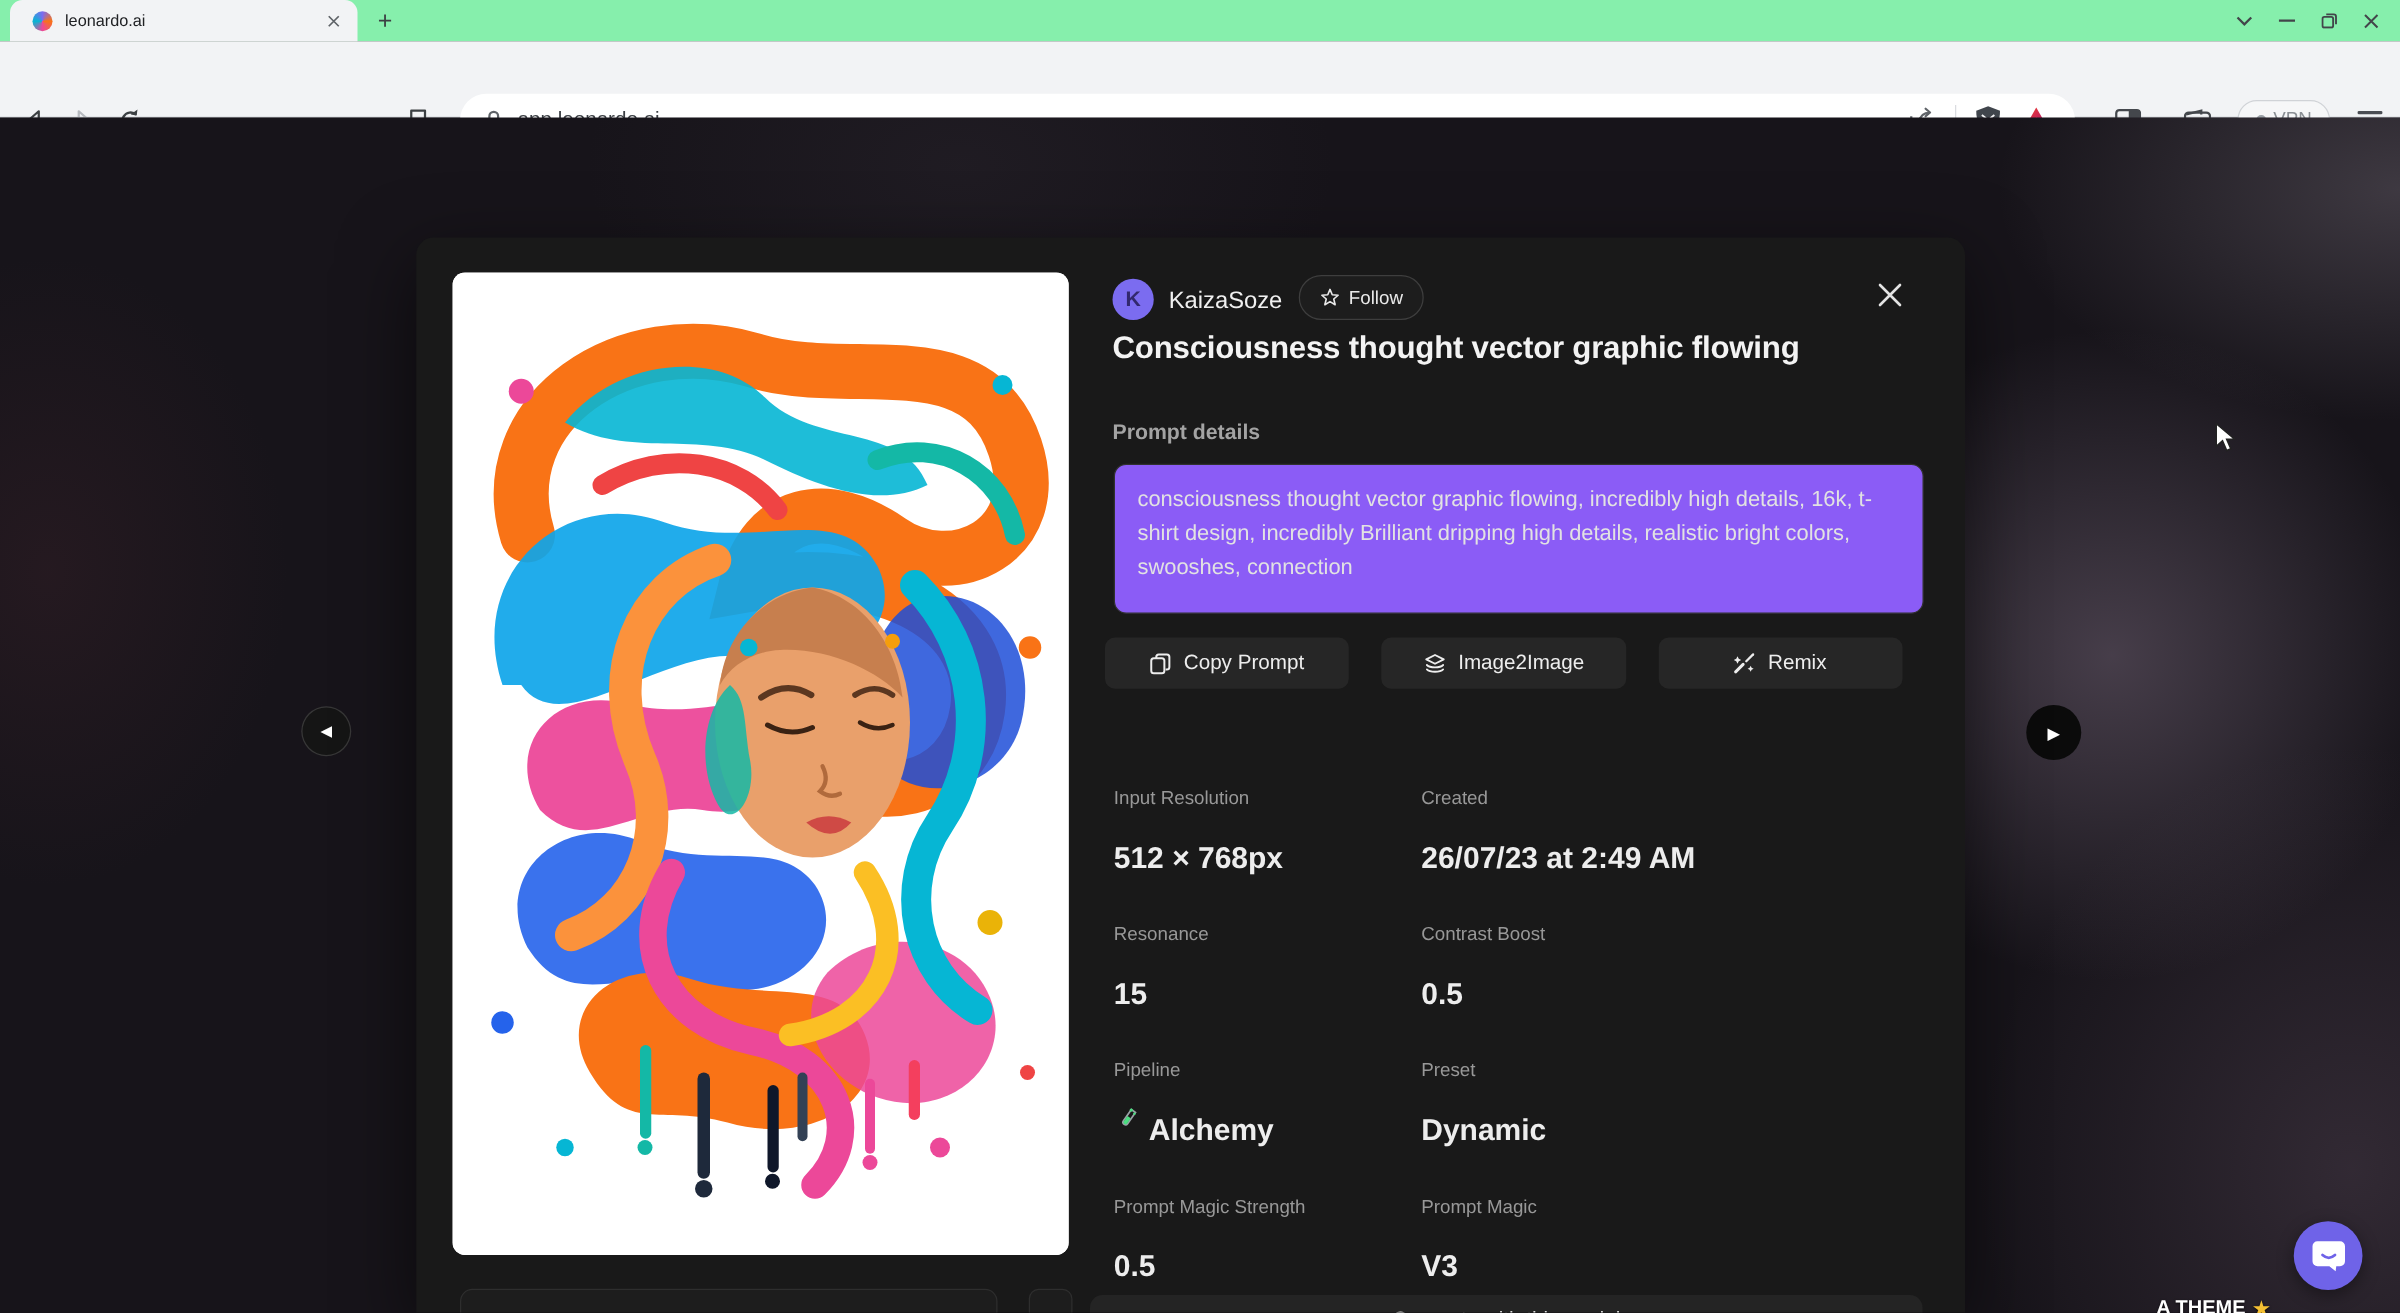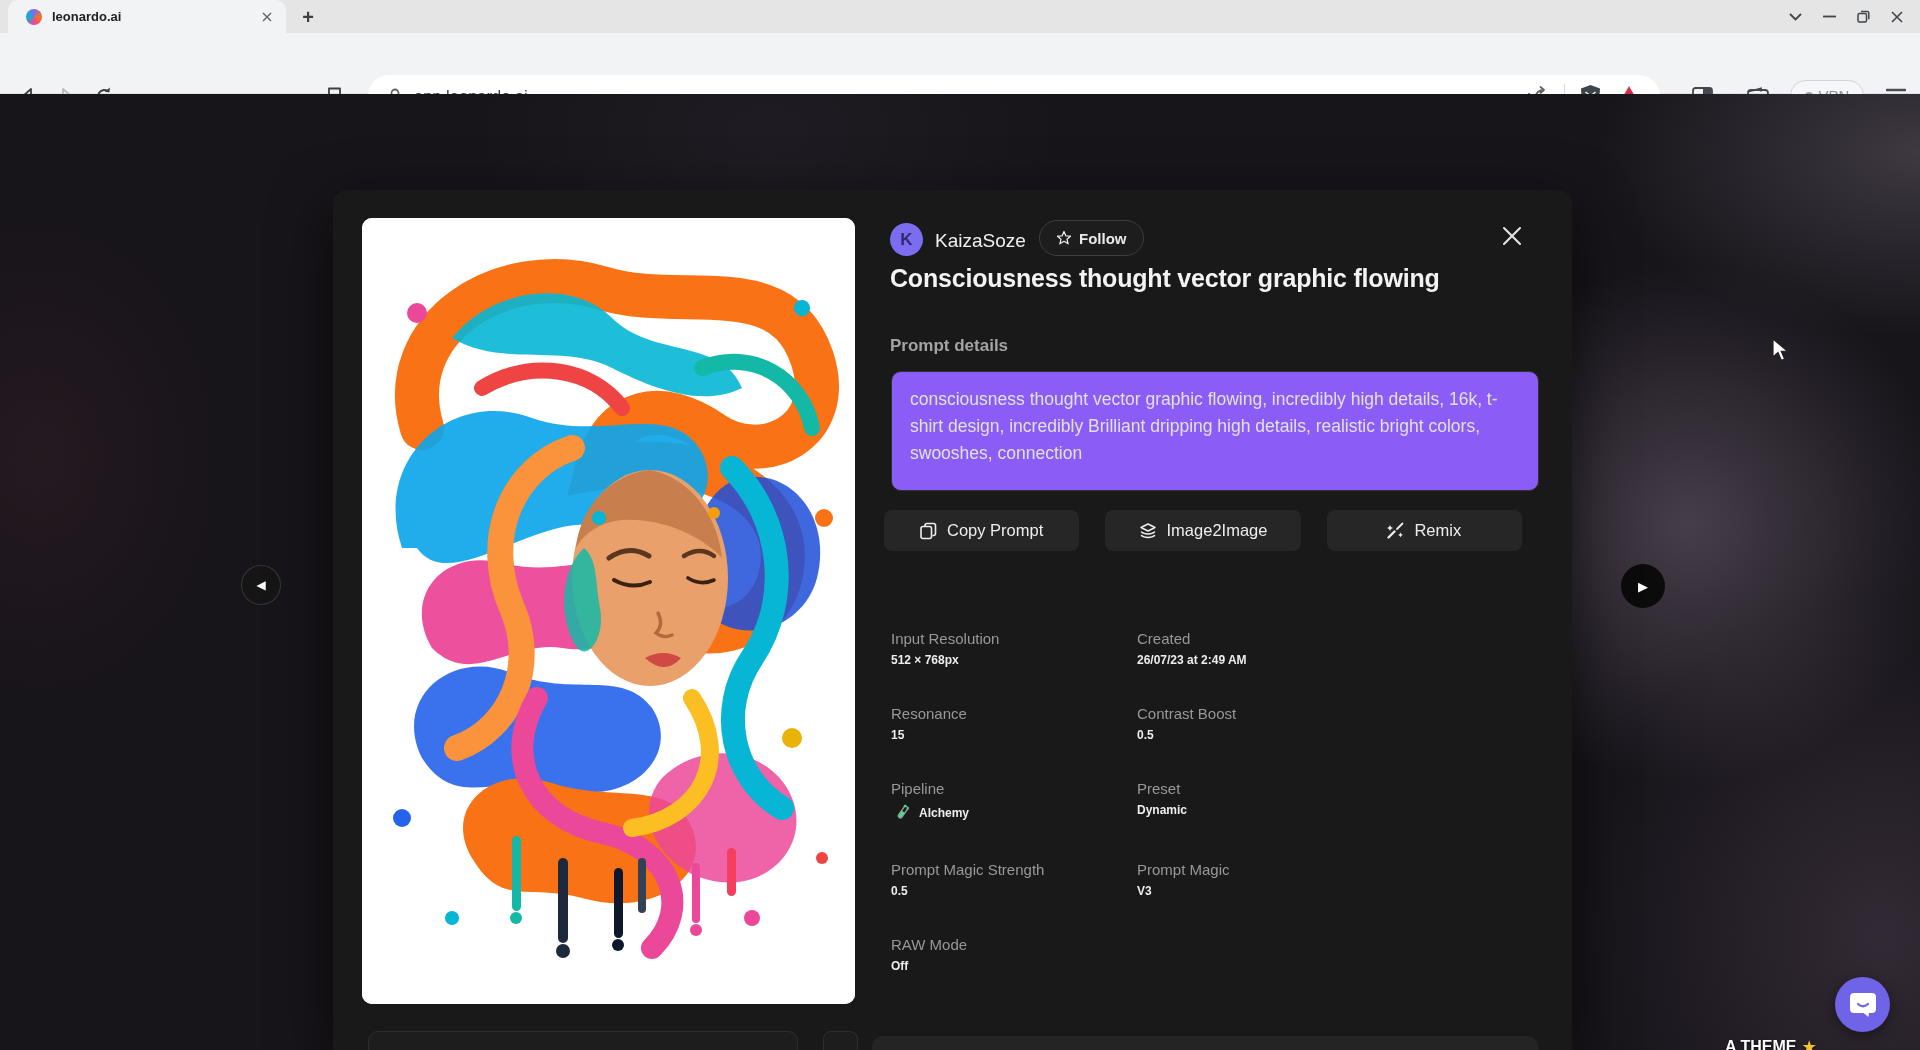--- a/index.html
+++ b/index.html
@@ -1,20 +1,20 @@
 <!DOCTYPE html>
 <html><head>
 <meta charset="utf-8">
 <style>
   * { margin:0; padding:0; box-sizing:border-box; }
   html,body { width:1920px; height:1050px; overflow:hidden; background:#161318;
               font-family:"Liberation Sans", sans-serif; }
 
   
-  .tabstrip { position:absolute; left:0; top:0; width:1920px; height:33px; background:#e5e5e5;font-weight:bold; }
+  .tabstrip { position:absolute; left:0; top:0; width:1920px; height:33px; background:#86efac; }
   .tab { position:absolute; left:8px; top:0; width:278px; height:33px; background:#f2f3f5;
          border-radius:10px 10px 0 0; display:flex; align-items:center; padding:0 10px; }
   .favicon { width:16px; height:16px; border-radius:50%; margin:0 10px 0 8px;
              background:conic-gradient(#7b6cf0,#f97316,#ec4899,#06b6d4,#7b6cf0); flex:none; }
   .tab-title { font-size:13px; color:#202124; flex:1; white-space:nowrap; overflow:hidden; }
   .tab-close { width:18px; height:18px; display:flex; align-items:center; justify-content:center;
                border-radius:50%; }
   .newtab-btn { position:absolute; left:296px; top:5px; width:24px; height:24px; display:flex;
                 align-items:center; justify-content:center; font-size:20px; color:#3c4043; }
   .wincontrols { position:absolute; right:6px; top:0; height:33px; display:flex; align-items:center; }
@@ -54,40 +54,40 @@
                  border:1px solid #2e2e2e; border-radius:10px; }
   .under-btn { position:absolute; left:490px; top:841px; width:35px; height:34px; background:#1d1d1d;
                border:1px solid #2e2e2e; border-radius:8px; }
 
   .avatar { position:absolute; left:557px; top:33px; width:33px; height:33px; border-radius:50%;
             background:#7b6cf0; display:flex; align-items:center; justify-content:center;
             font-weight:bold; font-size:17px; color:rgba(10,5,40,.65); }
   .username { position:absolute; left:602px; top:40px; font-size:19px; font-weight:normal; color:#f0f0f0; }
   .follow-btn { position:absolute; left:706px; top:30px; height:36px; padding:16px 16px; display:flex;
                 align-items:center; gap:7px; border:1px solid #3e3e3e; border-radius:20px; background:#1d1d1d;
-                color:#e9e9e9; font-size:15px;font-weight:bold; }
+                color:#e9e9e9; font-size:15px; }
   .modal-close { position:absolute; left:1166px; top:33px; width:26px; height:26px; display:flex;
                  align-items:center; justify-content:center; }
 
   .modal-title { position:absolute; left:557px; top:74px; font-size:25px; font-weight:bold;
                  color:#f3f3f3; letter-spacing:-.2px; }
   .prompt-heading { position:absolute; left:557px; top:146px; font-size:17px; font-weight:bold; color:#a3a3a3; }
   .prompt-box { position:absolute; left:558px; top:181px; width:648px; height:120px; background:#8b5cf6;
                 border:1px solid #303030; border-radius:10px; padding:14px 18px; font-size:17.5px;
                 line-height:1.55; color:#e2e2e2; }
 
   .actions { position:absolute; left:551px; top:320px; width:638px; height:41px; display:flex; gap:26px; }
   .action-btn { flex:1; background:#262626; border-radius:8px; display:flex; align-items:center;
                 justify-content:center; gap:10px; color:#ededed; font-size:16.5px; }
 
   .detail-grid { position:absolute; left:558px; top:440px; width:660px; display:grid;
                  grid-template-columns:246px 1fr; row-gap:38px; }
   .detail-label { font-size:15px; color:#989898; }
   .detail-value-row { margin-top:6px; display:flex; align-items:center; gap:8px; }
-  .detail-value { font-size:12px; font-weight:bold; color:#ededed; }
+  .detail-value { font-size:24px; font-weight:bold; color:#ededed;margin-top:20px; }
   .tube-icon { display:none; width:20px; height:20px; }
 
   .generate-btn { position:absolute; left:539px; top:846px; width:666px; height:44px; background:#242424;
                   border-radius:10px; color:#dcdcdc; font-size:16.5px; display:flex; align-items:flex-start;
                   justify-content:center; padding-top:11px; }
 
   .arrow-circle { position:absolute; border-radius:50%; display:flex; align-items:center; justify-content:center;
                   color:#fff; }
   .arrow-left { left:241px; top:471px; width:40px; height:40px; background:#151515;
                 border:1px solid rgba(255,255,255,.15); font-size:12px; }

